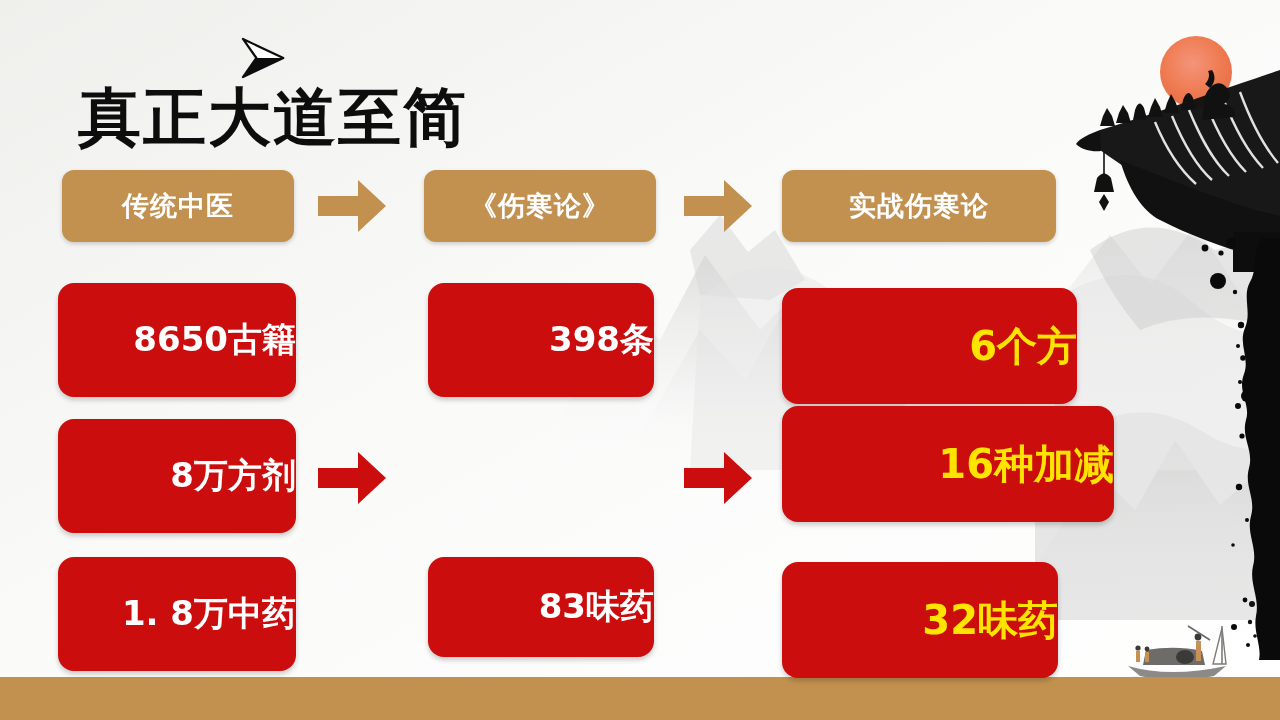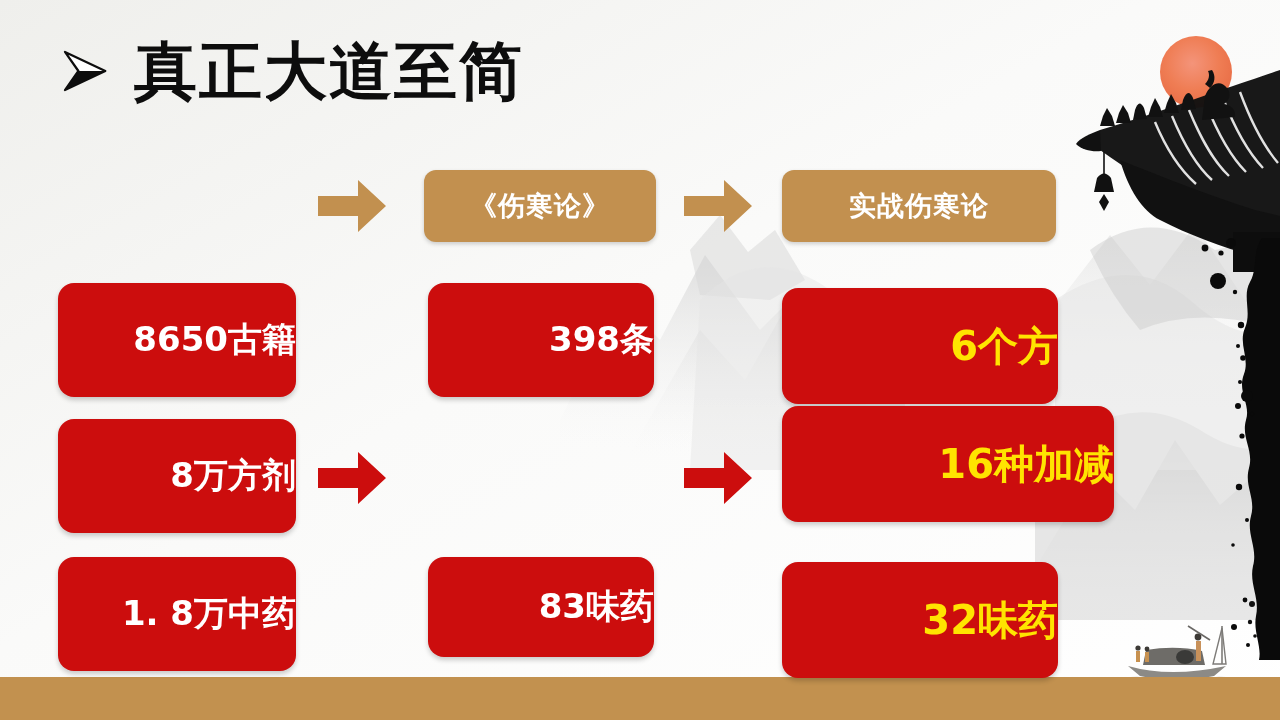--- a/index.html
+++ b/index.html
@@ -41,20 +41,21 @@
   }
 
   
   .title-row {
     position: absolute;
     left: 56px;
     top: 30px;
     display: flex;
     align-items: center;
     height: 82px;
+    flex-direction: column;
   }
   .bullet-arrow {
     width: 56px;
     height: 56px;
     flex: 0 0 56px;
     display: block;
   }
   .title-text {
     font-size: 63px;
     line-height: 1;
@@ -269,20 +270,23 @@
   <div class="bottom-bar"></div>
 
   <div class="title-row">
     <svg class="bullet-arrow" viewBox="0 0 100 100">
       <path d="M16 16 L88 50 L16 84 L40 50 Z" fill="#ffffff" stroke="#0d0d0d" stroke-width="4" stroke-linejoin="round"></path>
       <path d="M16 84 L40 50 L88 50 Z" fill="#0d0d0d"></path>
     </svg>
     <div class="title-text">真正大道至简</div>
   </div>
 
+  <div class="head-box" style="left:62px; top:170px; width:232px; height:72px;">
+    <span>传统中医</span>
+  </div>
 
   <svg class="flow-arrow" style="left:318px; top:178px;" width="70" height="56" viewBox="0 0 70 56">
     <path d="M0 18 L40 18 L40 2 L68 28 L40 54 L40 38 L0 38 Z" fill="#c2904f"></path>
   </svg>
 
   <div class="head-box" style="left:424px; top:170px; width:232px; height:72px;">
     <span>《伤寒论》</span>
   </div>
 
   <svg class="flow-arrow" style="left:684px; top:178px;" width="70" height="56" viewBox="0 0 70 56">
@@ -292,21 +296,21 @@
   <div class="head-box" style="left:782px; top:170px; width:274px; height:72px;">
     <span>实战伤寒论</span>
   </div>
 
   <div class="cell-box white-text" style="left:58px; top:283px; width:238px; height:114px;">
     <span>8650古籍</span>
   </div>
   <div class="cell-box white-text" style="left:428px; top:283px; width:226px; height:114px;">
     <span>398条</span>
   </div>
-  <div class="cell-box yellow-text" style="left:782px; top:288px; width:276px; height:116px;">
+  <div class="cell-box yellow-text" style="left:782px; top:288px; width:276px; height:116px;padding-left:19px;">
     <span>6个方</span>
   </div>
 
   <div class="cell-box white-text" style="left:58px; top:419px; width:238px; height:114px;">
     <span>8万方剂</span>
   </div>
 
   <svg class="flow-arrow" style="left:318px; top:450px;" width="70" height="56" viewBox="0 0 70 56">
     <path d="M0 18 L40 18 L40 2 L68 28 L40 54 L40 38 L0 38 Z" fill="#cc0d0d"></path>
   </svg>

